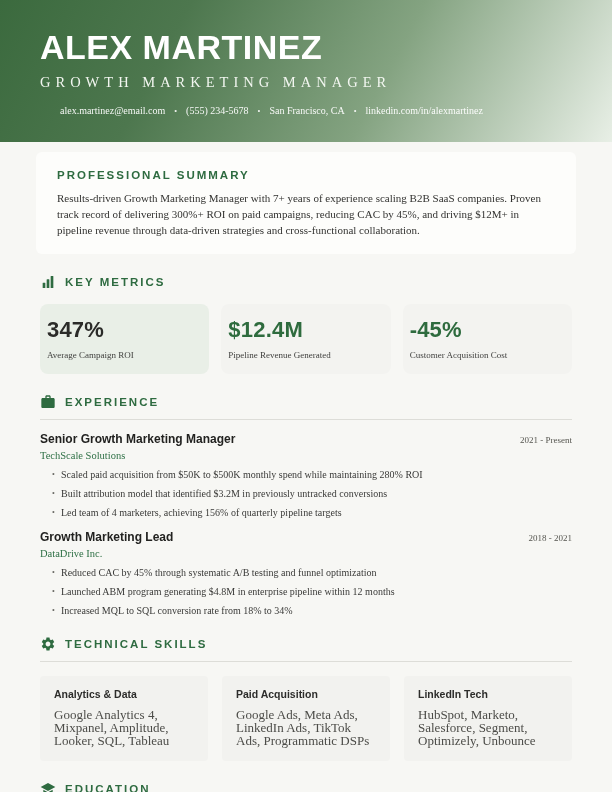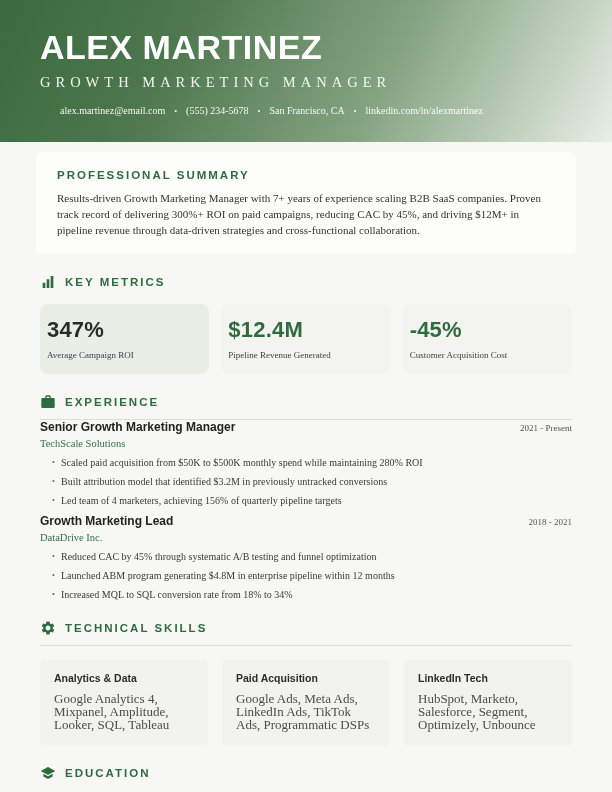--- a/index.html
+++ b/index.html
@@ -110,21 +110,21 @@
   }
   .metric-card.highlight .metric-value { color: #2b2b29; }
   .metric-label {
     margin-top: 7px;
     font-family: "Liberation Serif", serif;
     font-size: 9px;
     color: #3f3f3d;
   }
 
   
-  .job { }
+  .job { margin-top: 12px; }
   .job-head { display: flex; justify-content: space-between; align-items: baseline; }
   .job-title { font-size: 12px; font-weight: 700; color: #222220; }
   .job-dates { font-family: "Liberation Serif", serif; font-size: 9px; color: #55554f; }
   .job-company {
     margin-top: 4px;
     font-family: "Liberation Serif", serif;
     font-size: 10.5px;
     color: #2e7045;
   }
   .bullets { margin-top: 8px; list-style: none; }

